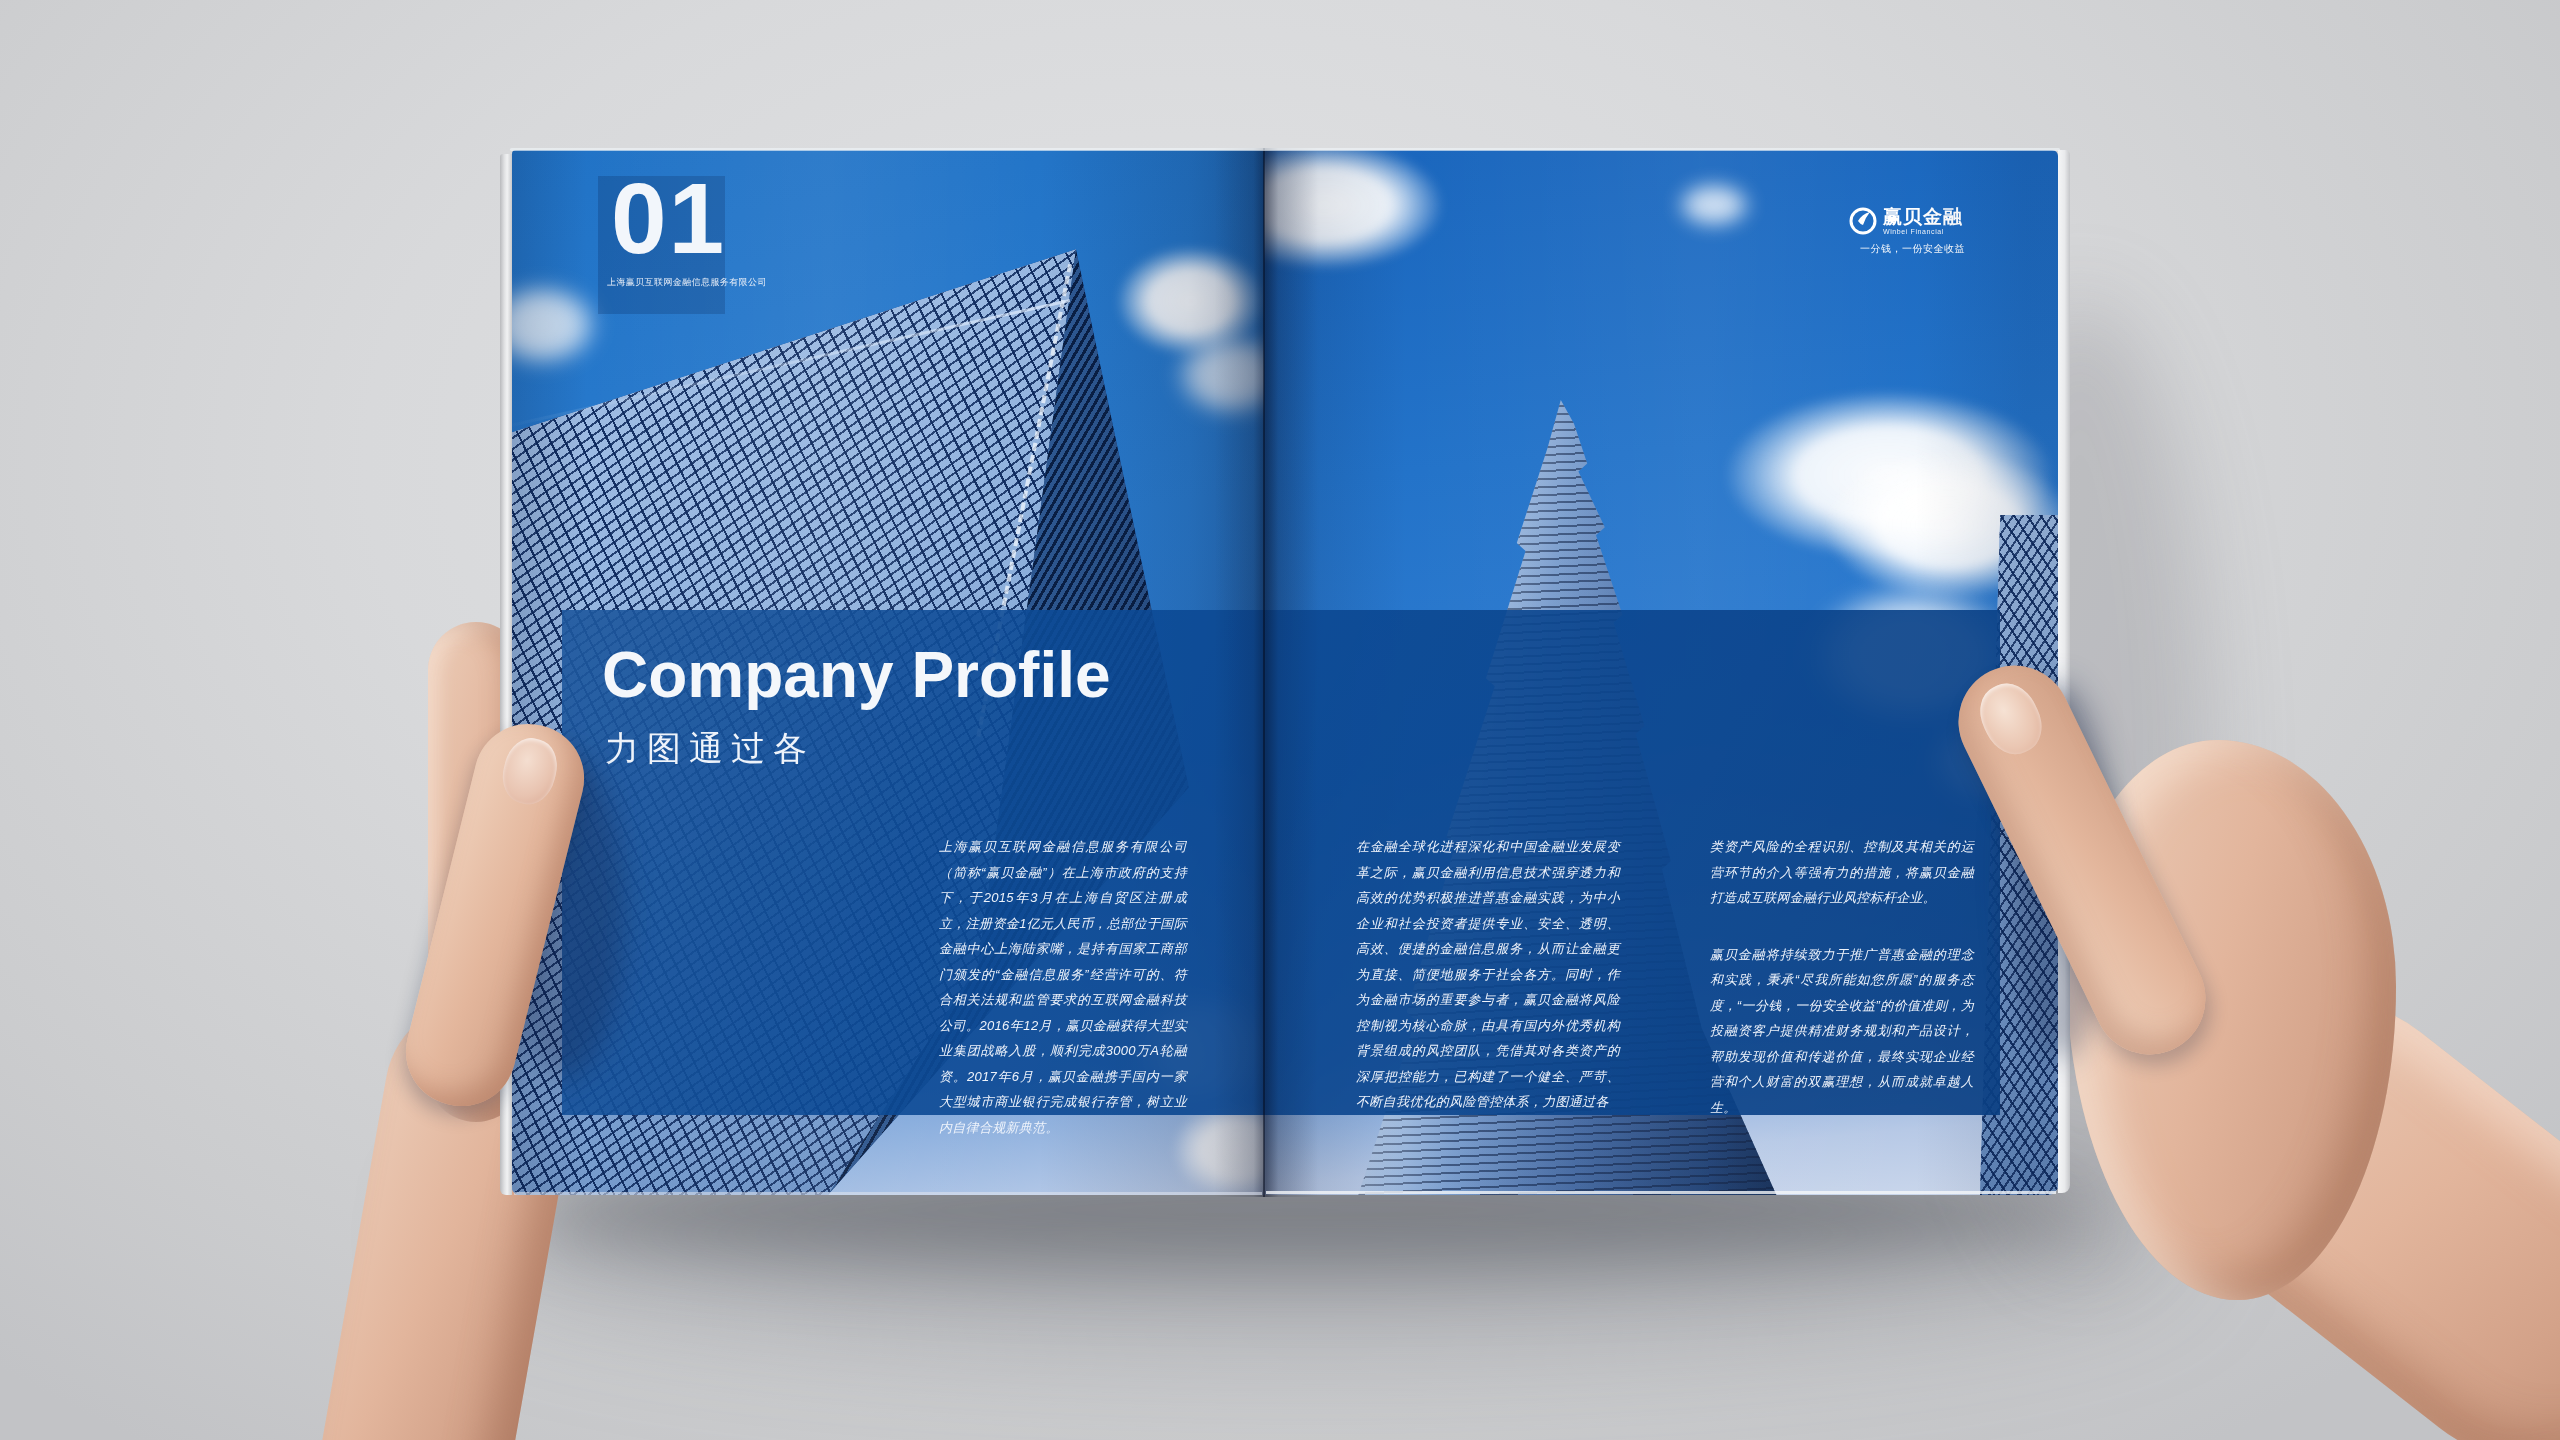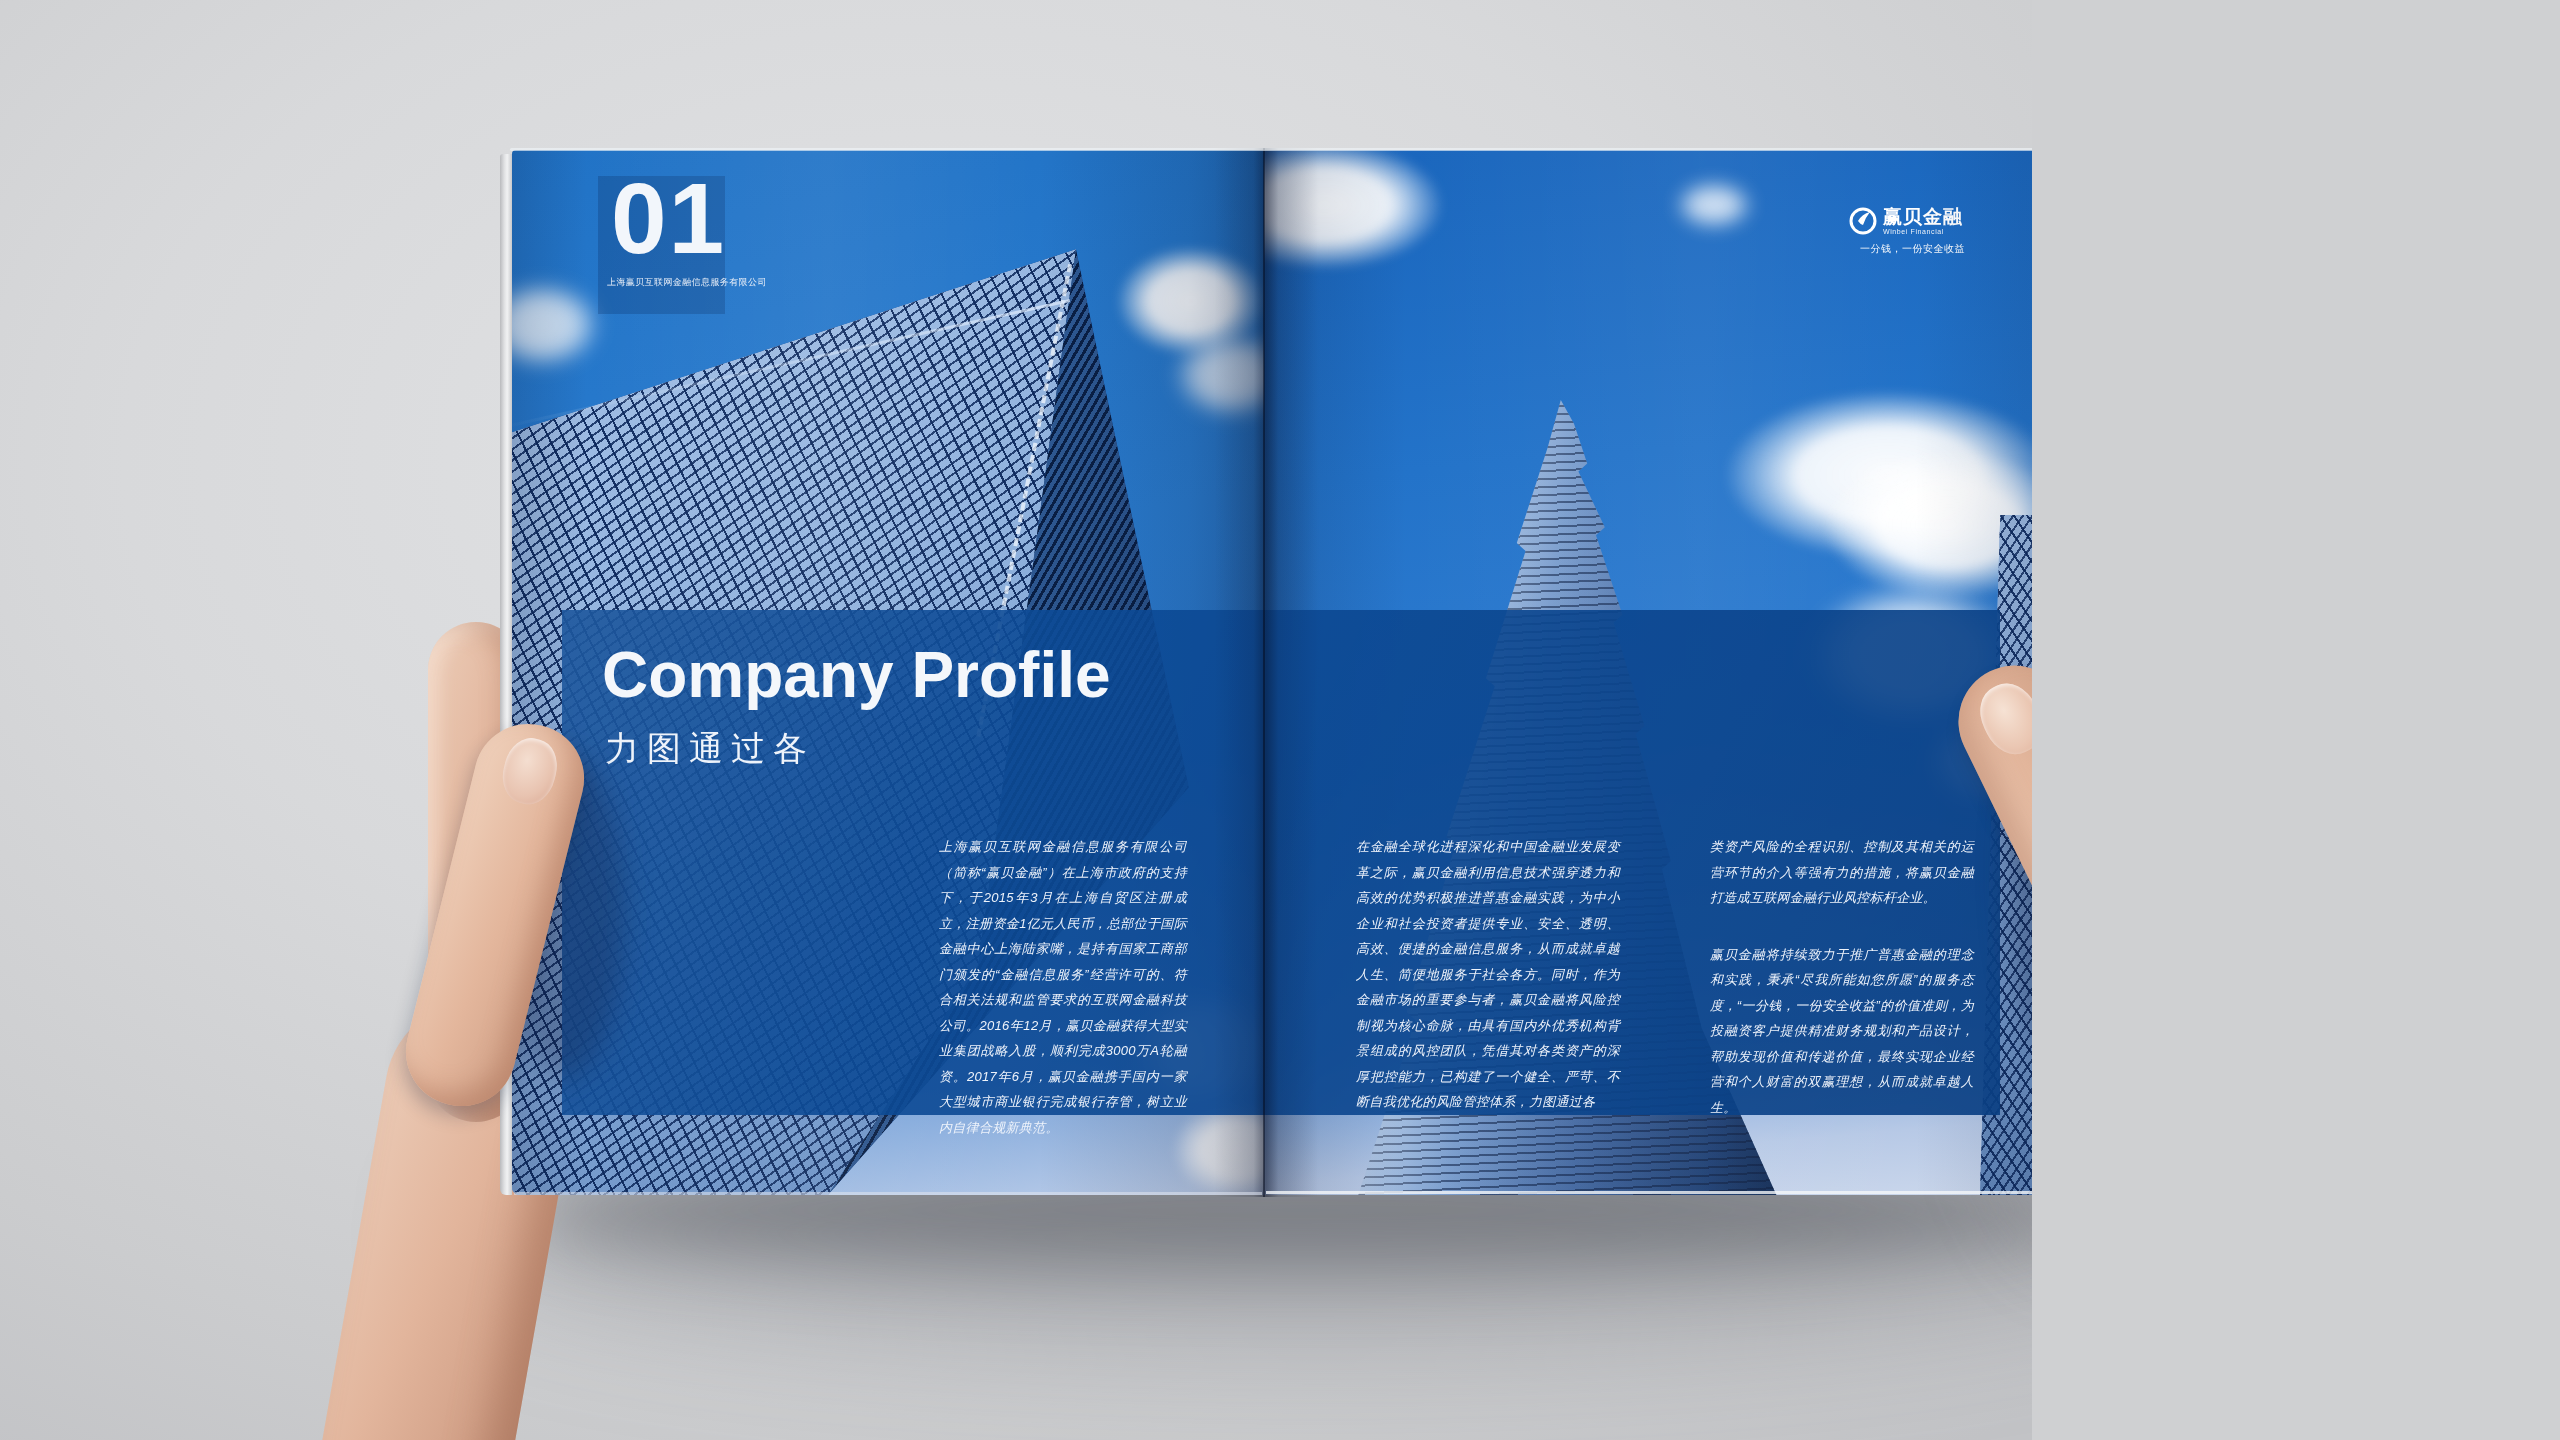--- a/index.html
+++ b/index.html
@@ -1,17 +1,17 @@
 <!DOCTYPE html>
 <html style="--sky-blue: #2d7bd0; --overlay-blue: #0c4a96; --deep-navy: #123b78; --text-white: #ffffff; --background-gray: #d8d9db; --skin-tone: #e3b59c;"><head>
 <meta charset="utf-8">
 <style>
   html,body{margin:0;padding:0;background:#cfd0d2;}
   #stage{
-    position:relative;width:2032px;height:1440px;overflow:hidden;
+    position:relative;width:2560px;height:1440px;overflow:hidden;
     font-family:"Liberation Sans","DejaVu Sans",sans-serif;
     background:radial-gradient(ellipse 1800px 1200px at 46% 32%, #e2e3e5 0%, #d8d9db 45%, #cbccce 80%, #c2c3c6 100%);
   }
   
   .book-shadow{position:absolute;left:520px;top:1150px;width:1560px;height:120px;background:rgba(70,73,82,.48);border-radius:50%;filter:blur(34px);}
   .book-shadow2{position:absolute;left:460px;top:1120px;width:1720px;height:230px;background:rgba(95,98,108,.30);border-radius:50%;filter:blur(60px);}
   .book-shadow3{position:absolute;left:1950px;top:300px;width:260px;height:960px;background:rgba(110,113,120,.25);border-radius:50%;filter:blur(40px);}
 
   
   .skin{background:linear-gradient(105deg,#eccdb9 0%,#e2b59c 45%,#d3a289 75%,#c18f77 100%);}
@@ -185,21 +185,21 @@
       <div class="curve-r"></div>
     </div>
 
     <div class="overlay">
       <div class="title-en">Company Profile</div>
       <div class="title-cn">力图通过各</div>
       <div class="body-col col1">
         <p>上海赢贝互联网金融信息服务有限公司（简称“赢贝金融”）在上海市政府的支持下，于2015年3月在上海自贸区注册成立，注册资金1亿元人民币，总部位于国际金融中心上海陆家嘴，是持有国家工商部门颁发的“金融信息服务”经营许可的、符合相关法规和监管要求的互联网金融科技公司。2016年12月，赢贝金融获得大型实业集团战略入股，顺利完成3000万A轮融资。2017年6月，赢贝金融携手国内一家大型城市商业银行完成银行存管，树立业内自律合规新典范。</p>
       </div>
       <div class="body-col col2">
-        <p>在金融全球化进程深化和中国金融业发展变革之际，赢贝金融利用信息技术强穿透力和高效的优势积极推进普惠金融实践，为中小企业和社会投资者提供专业、安全、透明、高效、便捷的金融信息服务，从而成就卓越人生、简便地服务于社会各方。同时，作为金融市场的重要参与者，赢贝金融将风险控制视为核心命脉，由具有国内外优秀机构背景组成的风控团队，凭借其对各类资产的深厚把控能力，已构建了一个健全、严苛、不断自我优化的风险管控体系，力图通过各</p>
+        <p>在金融全球化进程深化和中国金融业发展变革之际，赢贝金融利用信息技术强穿透力和高效的优势积极推进普惠金融实践，为中小企业和社会投资者提供专业、安全、透明、高效、便捷的金融信息服务，从而让金融更为直接、简便地服务于社会各方。同时，作为金融市场的重要参与者，赢贝金融将风险控制视为核心命脉，由具有国内外优秀机构背景组成的风控团队，凭借其对各类资产的深厚把控能力，已构建了一个健全、严苛、不断自我优化的风险管控体系，力图通过各</p>
       </div>
       <div class="body-col col3">
         <p>类资产风险的全程识别、控制及其相关的运营环节的介入等强有力的措施，将赢贝金融打造成互联网金融行业风控标杆企业。</p>
         <p class="para2">赢贝金融将持续致力于推广普惠金融的理念和实践，秉承“尽我所能如您所愿”的服务态度，“一分钱，一份安全收益”的价值准则，为投融资客户提供精准财务规划和产品设计，帮助发现价值和传递价值，最终实现企业经营和个人财富的双赢理想，从而成就卓越人生。</p>
       </div>
     </div>
 
     <div class="fold"></div>
     <div class="fold-line"></div>
     <div class="edge-left"></div>

